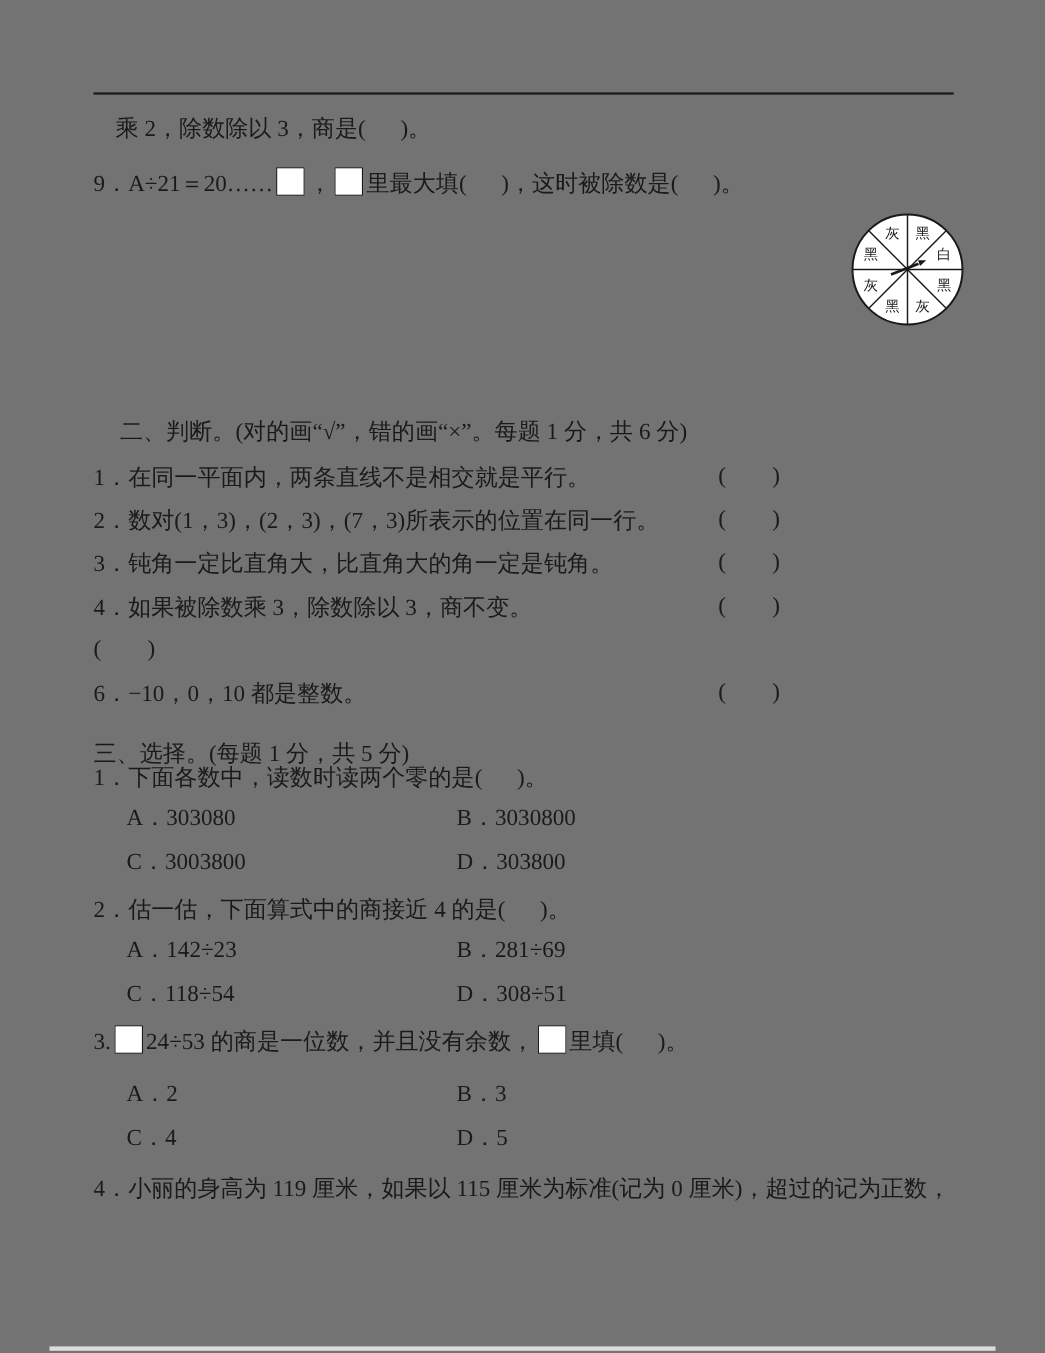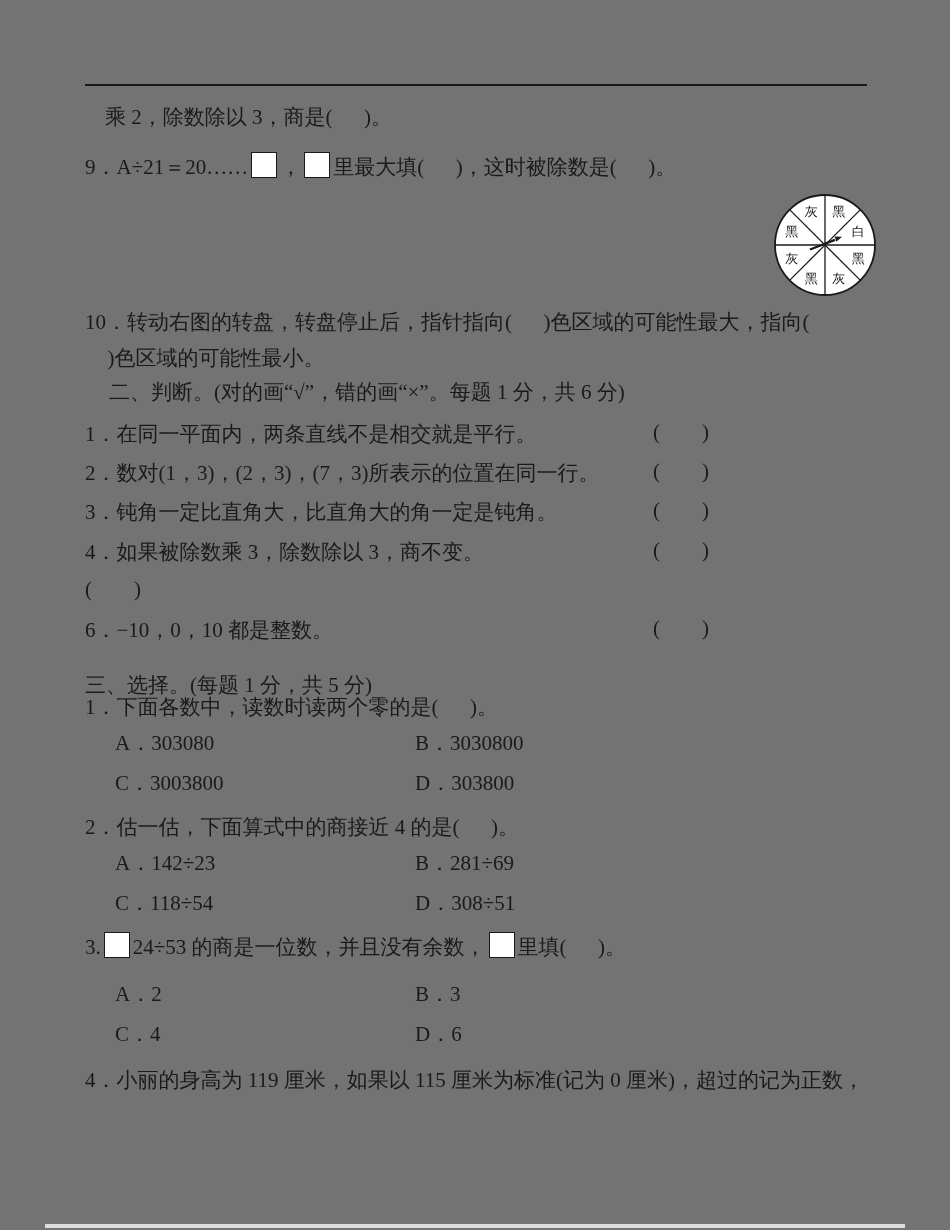--- a/index.html
+++ b/index.html
@@ -76,24 +76,20 @@
         <text x="19.7" y="43.7">黑</text>
         <text x="39.2" y="24.2">灰</text>
       </g>
       <g>
         <line x1="38" y1="57.5" x2="63" y2="47.8" stroke="#1a1a1a" stroke-width="2.4"></line>
         <polygon points="70,44.7 64.4,49.8 62.6,44.6" fill="#1a1a1a"></polygon>
       </g>
     </svg>
   </div>
 
-  <div class="q10">
-    <p>10．转动右图的转盘，转盘停止后，指针指向(      )色区域的可能性最大，指向(</p>
-    <p class="l2">  )色区域的可能性最小。</p>
-  </div>
 
   <p class="line" style="left:85px; top:379px;margin-left:24px;">二、判断。(对的画“√”，错的画“×”。每题 1 分，共 6 分)</p>
 
   <div class="judge">
     <div class="judge-row">
       <span>1．在同一平面内，两条直线不是相交就是平行。</span>
       <span>(        )</span>
     </div>
     <div class="judge-row">
       <span>2．数对(1，3)，(2，3)，(7，3)所表示的位置在同一行。</span>
@@ -135,20 +131,20 @@
     <span>C．118÷54</span>
     <span>D．308÷51</span>
   </div>
 
   <p class="line" style="left:85px; top:932px;"><span>3.</span><span class="blank-box"></span><span>24÷53 的商是一位数，并且没有余数，</span><span class="blank-box"></span><span>里填(      )。</span></p>
 
   <div class="opts" style="top:984px;text-align:right;">
     <span>A．2</span>
     <span>B．3</span>
     <span>C．4</span>
-    <span>D．6</span>
+    <span>D．5</span>
   </div>
 
   <p class="line" style="left:85px; top:1067px;">4．小丽的身高为 119 厘米，如果以 115 厘米为标准(记为 0 厘米)，超过的记为正数，</p>
 
   <div class="bottom-edge"></div>
 
 </div>
 
 </body></html>

